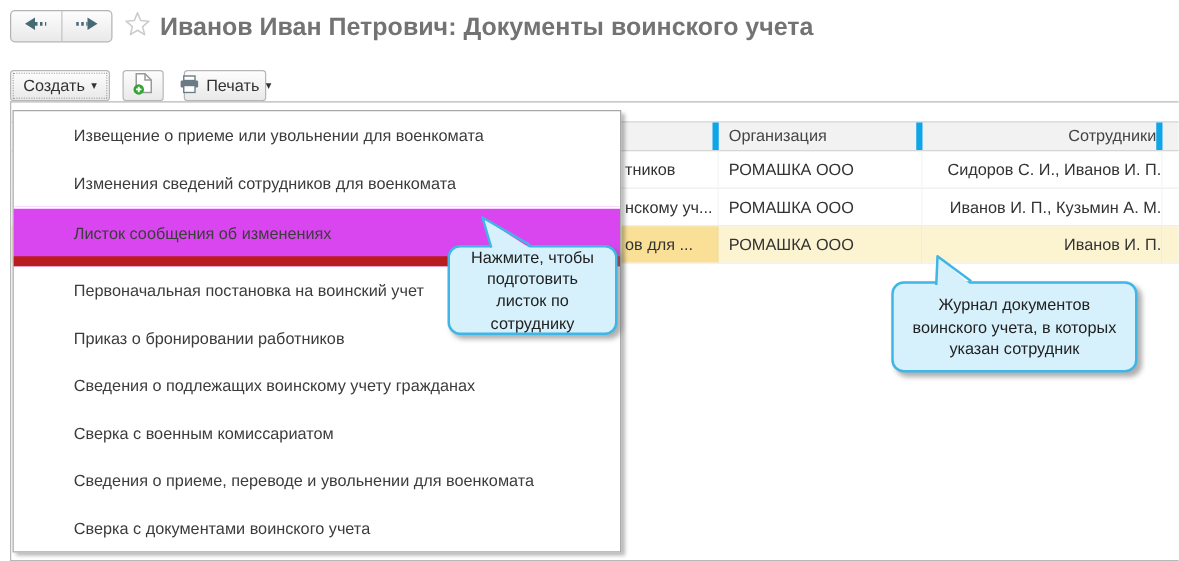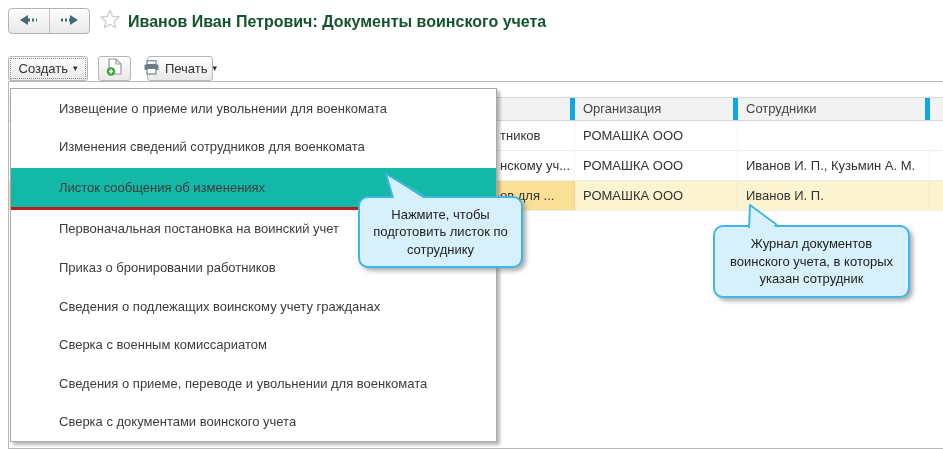--- a/index.html
+++ b/index.html
@@ -10,21 +10,21 @@
 
   
   .nav-group { left:8px; top:8px; width:82px; height:26px; display:flex;
     border:1px solid #b3b3b3; border-radius:4px;
     background:linear-gradient(#fdfdfd,#e9e9e9); }
   .nav-btn { flex:1; display:flex; align-items:center; justify-content:center; cursor:pointer; }
   .nav-btn:first-child { border-right:1px solid #c3c3c3; }
   .star { left:98px; top:9px; width:24px; height:24px; display:flex;
     align-items:center; justify-content:center; cursor:pointer; }
   .page-title { left:128px; top:9px; height:26px; line-height:26px;
-    font-size:16px; font-weight:bold; color:#14532d; white-space:nowrap; }
+    font-size:20px; font-weight:bold; color:#737373; white-space:nowrap; }
 
   
   .btn { height:25px; border:1px solid #b7b7b7; border-radius:3px;
     background:linear-gradient(#fdfdfd,#e9e9e9); color:#333; font-size:13px;
     display:flex; align-items:center; justify-content:center; gap:5px;
     cursor:pointer; padding:0 9px; }
   .btn.pressed { outline:1px dotted #8a8a8a; outline-offset:-3px; }
   #btn-create { left:8px; top:56px; width:80px; }
   #btn-newdoc { left:98px; top:56px; width:33px; }
   #btn-print  { left:147px; top:56px; width:66px; }
@@ -38,40 +38,40 @@
   .thead .cell { position:absolute; top:0; height:100%; font-size:13px; color:#444;
     line-height:22px; padding-left:8px; border-right:5px solid #0ea5e9;
     overflow:hidden; white-space:nowrap; cursor:pointer; }
   .trow { left:9px; top:0; width:934px; height:30px; border-bottom:1px solid #ededed;
     cursor:pointer; }
   .trow .cell { position:absolute; top:0; height:100%; font-size:13px; color:#333;
     line-height:29px; padding-left:8px; border-right:1px solid rgba(0,0,0,0.04);
     overflow:hidden; white-space:nowrap; }
   .c1 { left:0; width:566px; }
   .c2 { left:566px; width:163px; }
-  .c3 { left:729px; width:192px; }
+  .c3 { left:729px; width:192px;text-align:right; }
   .c4 { left:921px; width:13px; border-right:none !important; }
   .frag { position:absolute; left:491px; top:0; line-height:29px; font-size:13px; color:#333; }
   .row-hl .cell { background:#fcf3d1; }
   .row-hl .c1 { background:#fae096; }
 
   
   .menu { left:10px; top:88px; width:487px; height:354px; background:#fff;
     border:1px solid #a9a9a9; z-index:30;
     box-shadow:3px 3px 3px rgba(0,0,0,0.28); display:flex; flex-direction:column; }
   .menu-item { flex:1; display:flex; align-items:center; padding-left:48px;
     font-size:13px; color:#3c3c3c; cursor:pointer; white-space:nowrap; }
-  .menu-item.hl { background:#14b8a6; border-top:2px solid #fff; border-bottom:3px solid #b91c1c; }
+  .menu-item.hl { background:#d946ef; border-top:2px solid #fff; border-bottom:8px solid #b91c1c; }
 
   
   .tip { z-index:40; background:#d6f1fb; border:2px solid #3fb6e6; border-radius:10px;
     box-shadow:3px 3px 4px rgba(110,110,110,0.55); font-size:13px; line-height:1.35;
     color:#222; text-align:center; display:flex; align-items:center; justify-content:center;
     padding:6px 8px; }
-  #tip-create { left:358px; top:196px; width:165px; height:72px;justify-content:flex-end; }
+  #tip-create { left:358px; top:196px; width:136px; height:72px;justify-content:flex-end; }
   #tip-journal { left:713px; top:225px; width:197px; height:73px; }
   .tail { z-index:41; pointer-events:none; }
 </style>
 </head>
 <body>
 
 <div class="abs nav-group">
   <div class="nav-btn">
     <span>
       <svg width="20" height="12" viewBox="0 0 20 12">
@@ -136,20 +136,21 @@
   <div class="cell c2">Организация</div>
   <div class="cell c3">Сотрудники</div>
   <div class="cell c4"></div>
 </div>
 
 <div class="abs trow" style="top:121px;">
   <div class="cell c1">
     <span class="frag">тников</span>
   </div>
   <div class="cell c2">РОМАШКА ООО</div>
+  <div class="cell c3">Сидоров С. И., Иванов И. П.</div>
   <div class="cell c4"></div>
 </div>
 
 <div class="abs trow" style="top:151px;">
   <div class="cell c1">
     <span class="frag">нскому уч...</span>
   </div>
   <div class="cell c2">РОМАШКА ООО</div>
   <div class="cell c3">Иванов И. П., Кузьмин А. М.</div>
   <div class="cell c4"></div>

